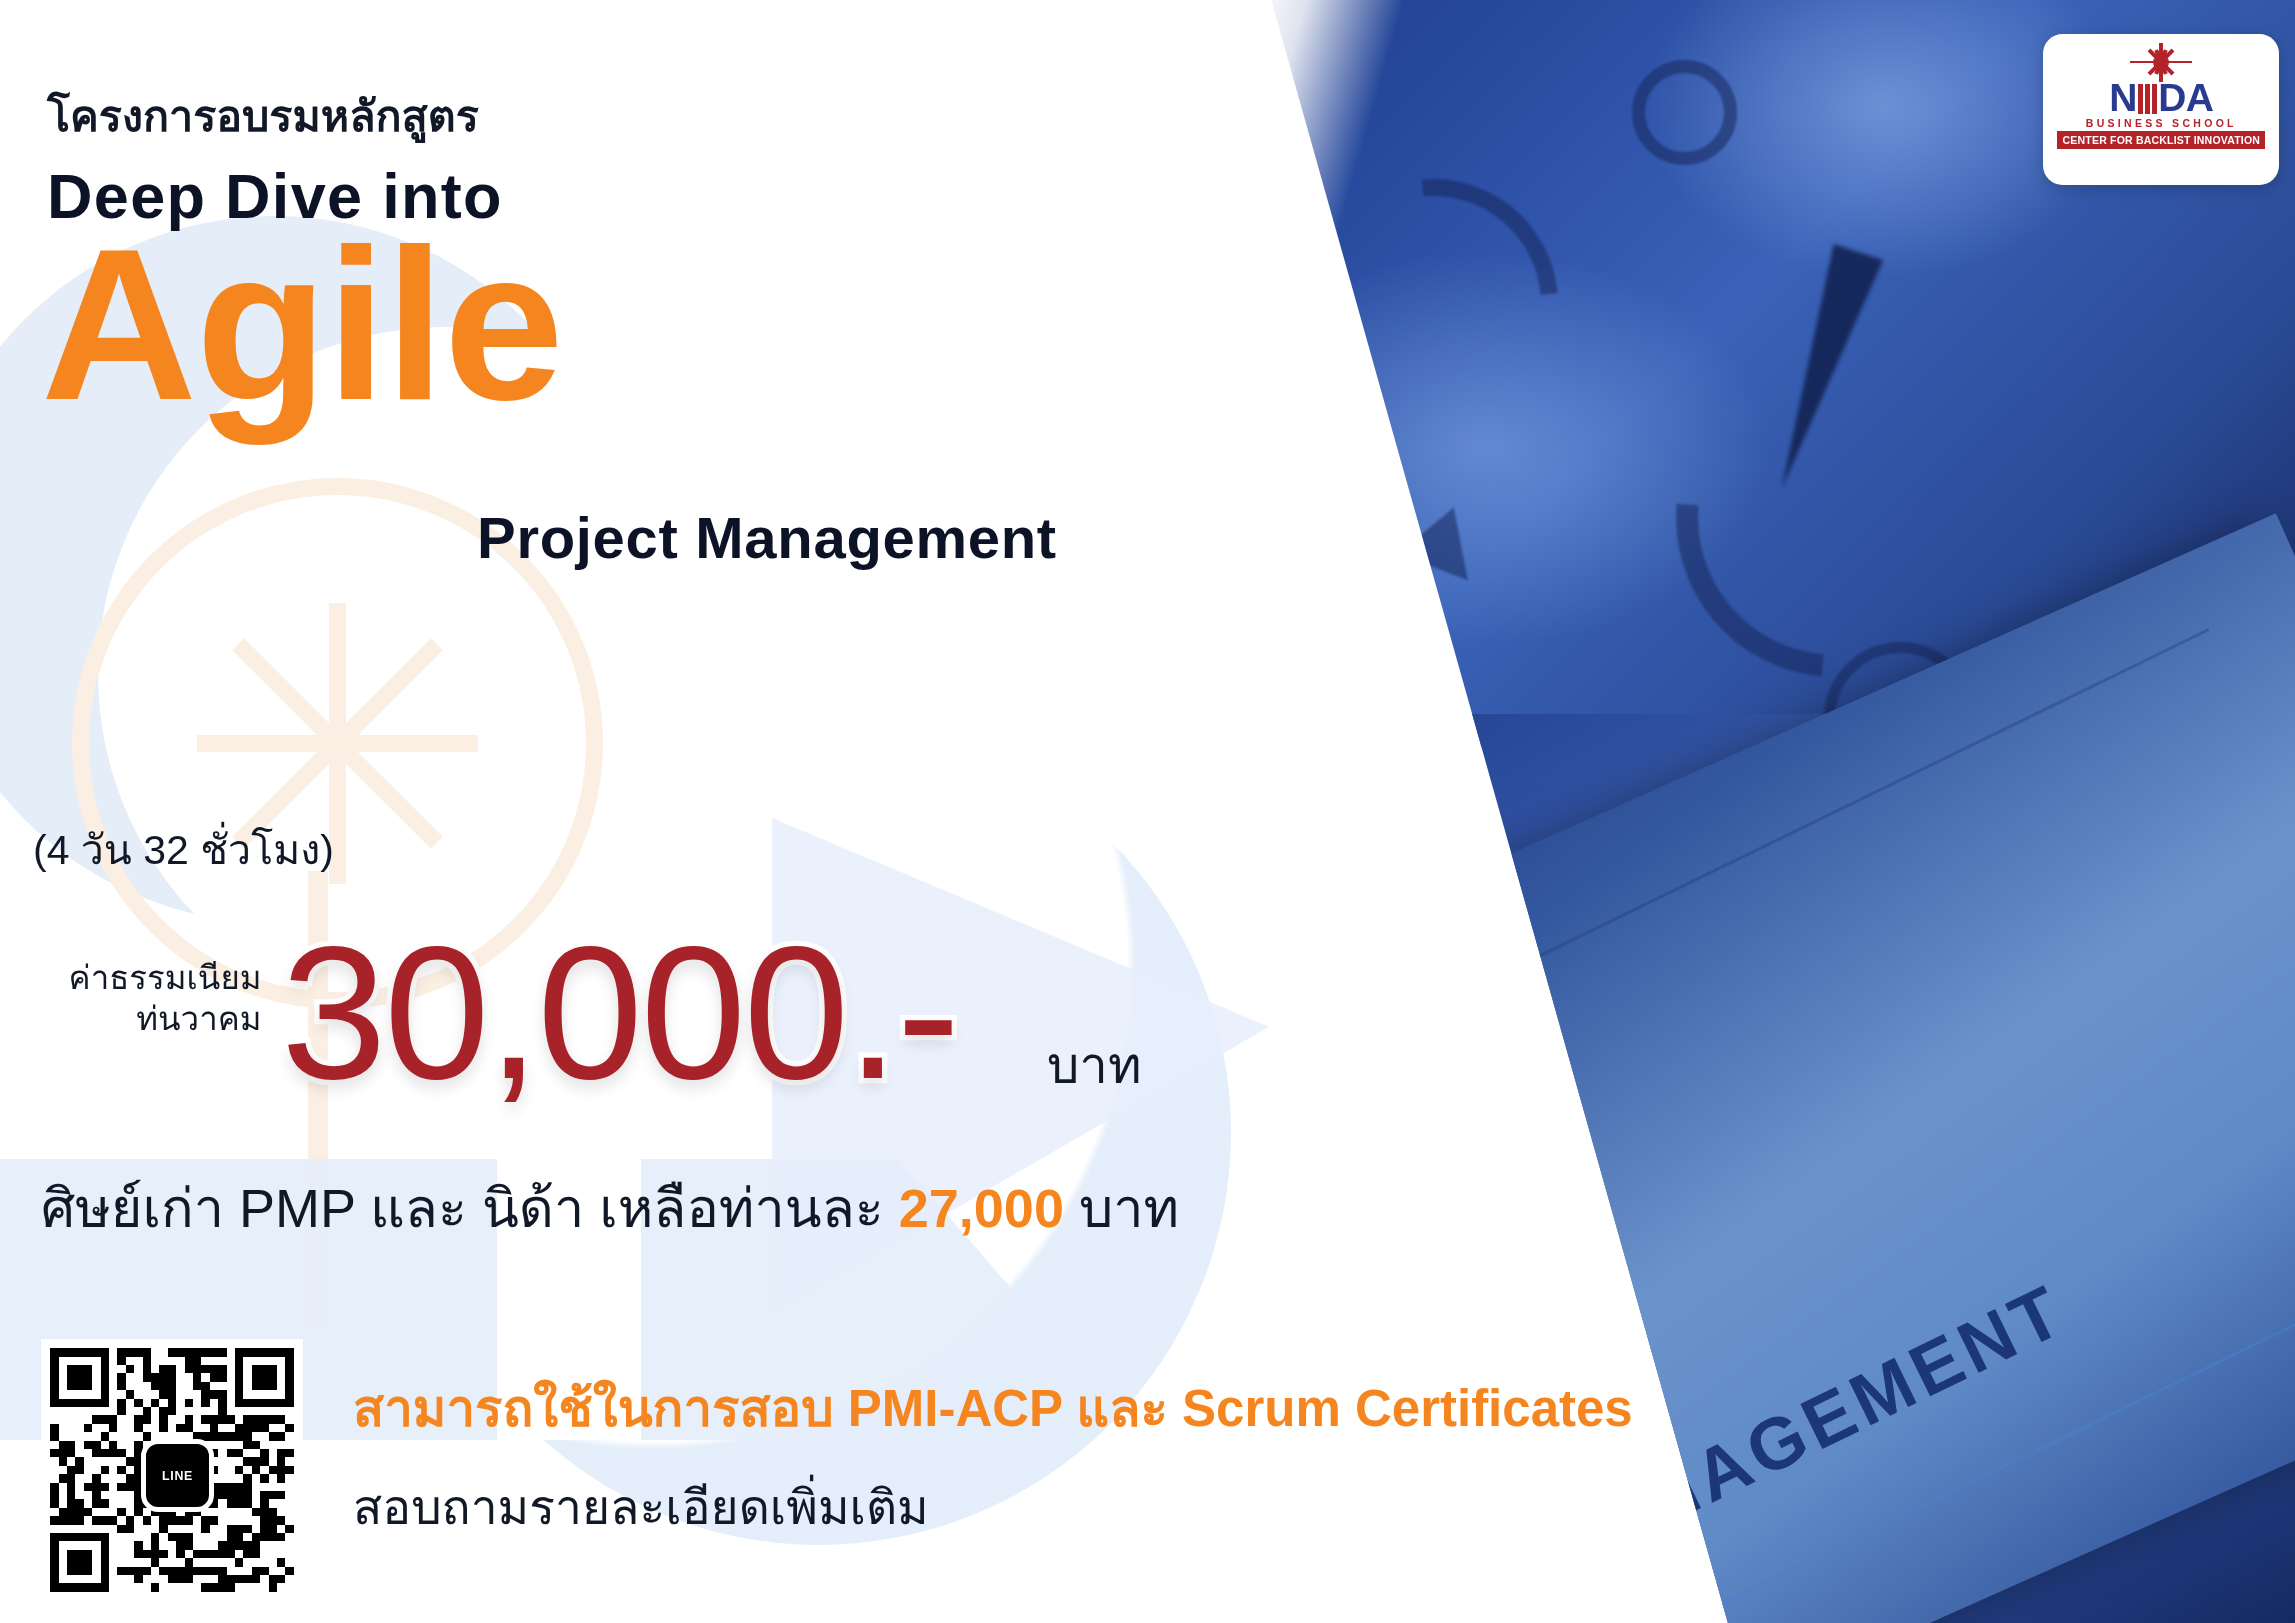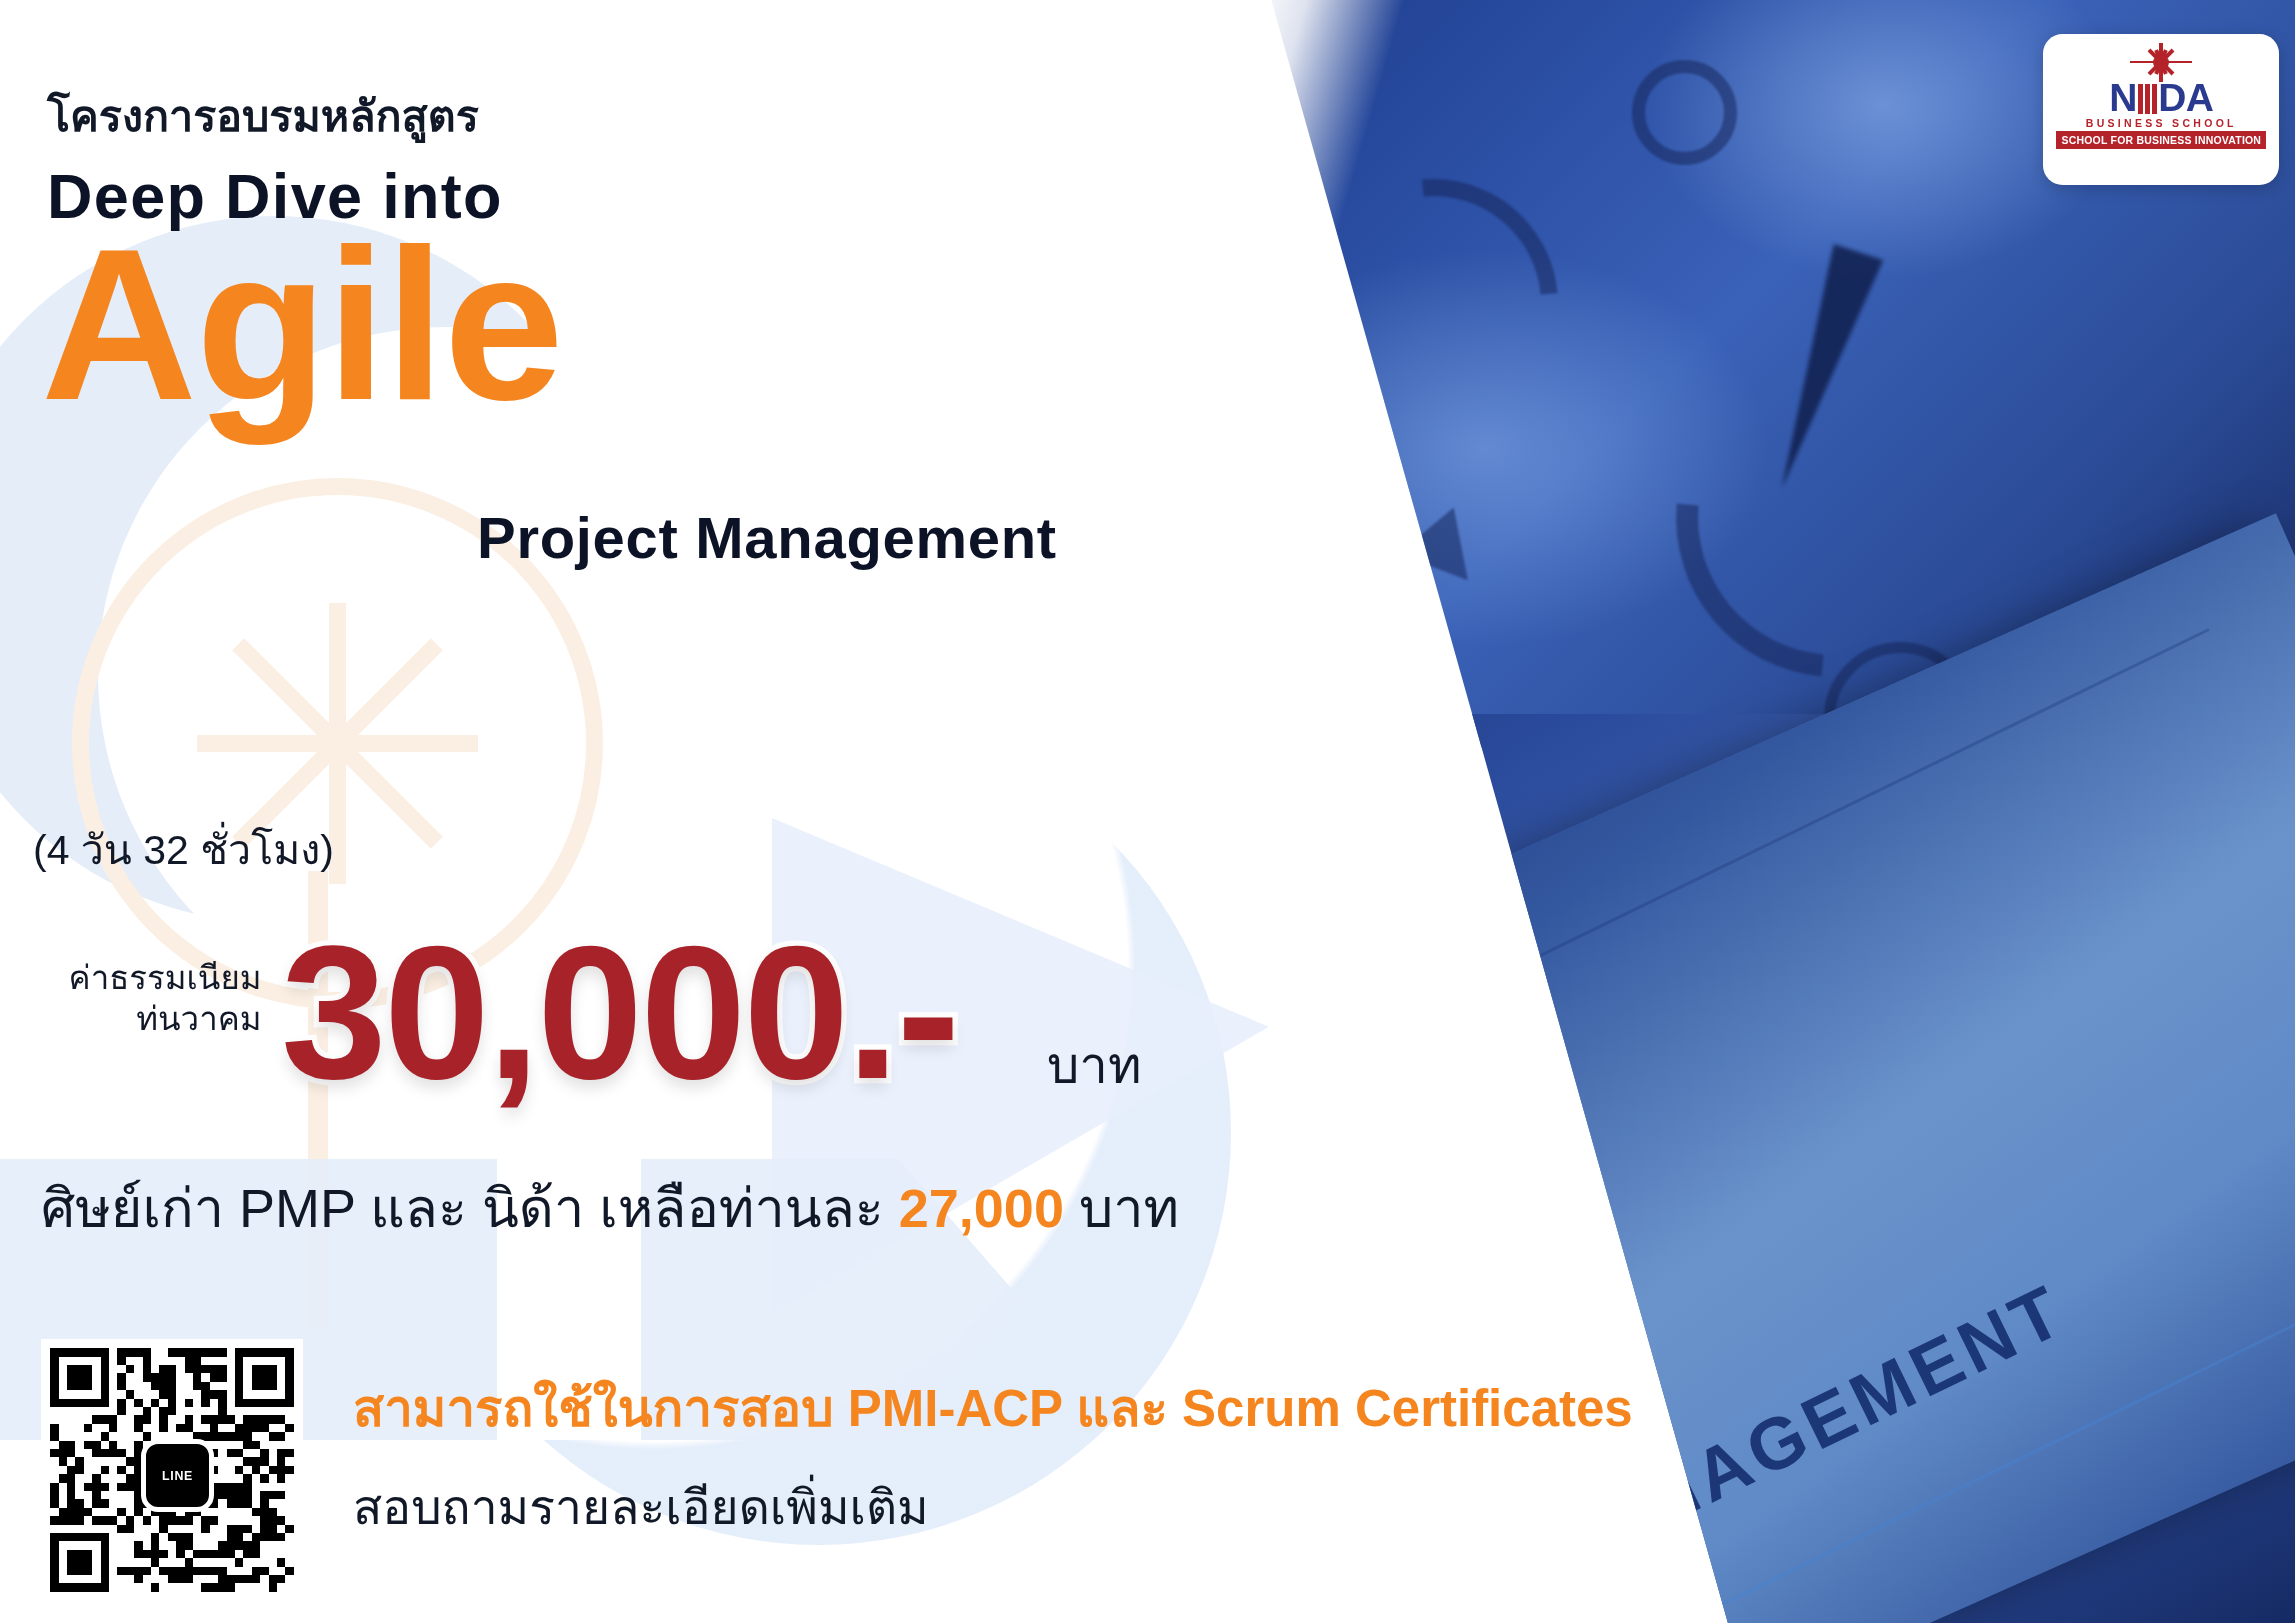--- a/index.html
+++ b/index.html
@@ -214,21 +214,21 @@
   }
 
   .fee-block{position:absolute; left:39px; top:923px; width:1244px; height:216px;}
   .fee-label{
     position:absolute; left:6.5px; top:34px;
     width:216px; text-align:right;
     font-size:33px; line-height:1.25; color:#111827;
   }
   .fee-amount{
     position:absolute; left:242px; top:-19.6px;
-    font-size:190px; font-weight:bold;
+    font-size:190px; font-weight:normal;
     color:#a82229;
     letter-spacing:-2.6px;
     -webkit-text-stroke:10.5px #ffffff;
     paint-order:stroke fill;
     text-shadow:0 7.9px 14.4px rgba(0,0,0,.12);
   }
   .fee-unit{
     position:absolute; left:1008px; top:101px;
     font-size:51px; color:#111827;
   }
@@ -826,17 +826,17 @@
     <div class="logo-nida">
       <span>N</span>
       <span class="bars">
           <b></b>
           <b></b>
           <b></b>
         </span>
       <span>DA</span>
     </div>
     <div class="logo-bs">BUSINESS  SCHOOL</div>
-    <div class="logo-cbi">SCHOOL FOR BUSINESS INNOVATION</div>
+    <div class="logo-cbi">CENTER FOR BACKLIST INNOVATION</div>
   </div>
 
 </div>
 
 
 </body></html>

